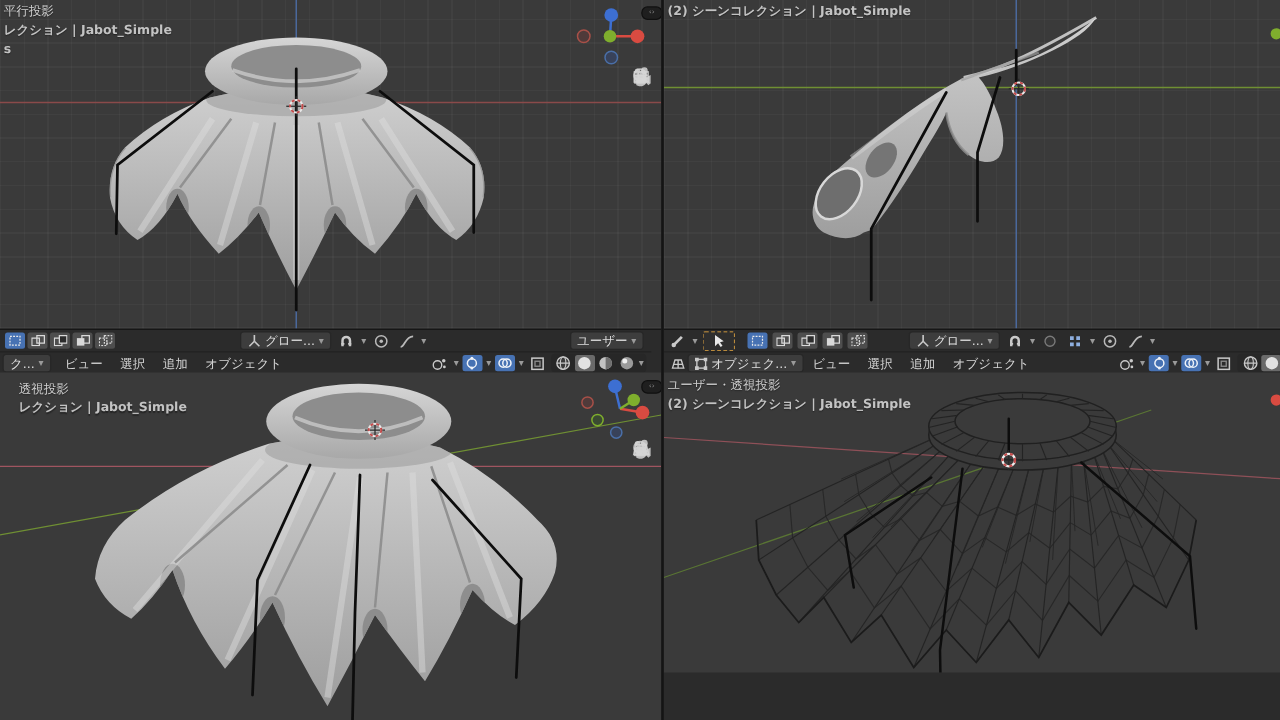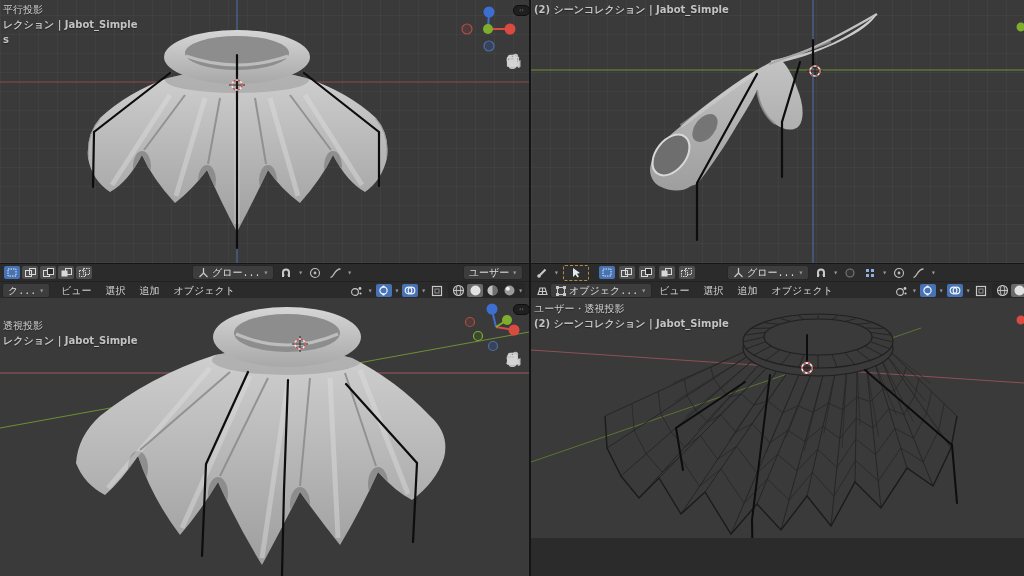--- a/index.html
+++ b/index.html
@@ -9,21 +9,21 @@
   .vp{position:absolute;overflow:hidden;background:#3a3a3a;}
   .vp.ortho{background-color:#3a3a3a;background-image:
     repeating-linear-gradient(0deg, rgba(255,255,255,0.030) 0 1px, transparent 1px 19px),
     repeating-linear-gradient(90deg, rgba(255,255,255,0.030) 0 1px, transparent 1px 19px);}
   .vp svg{position:absolute;left:0;top:0;}
   .vplabel{position:absolute;left:3px;line-height:15px;white-space:nowrap;
            color:#d0d0d0;text-shadow:0 1px 1px rgba(0,0,0,.4);pointer-events:none;}
   .vplabel .l2,.vplabel .l3{color:#c3c3c3;font-weight:bold;}
   .divider-v{position:absolute;left:529px;top:0;width:2px;height:576px;background:#141414;}
   .strip{position:absolute;height:35px;background:#2b2b2b;border-top:1px solid #161616;border-bottom:1px solid #161616;}
-  .strip .row1,.strip .row2{position:absolute;left:0;right:0;height:17px;font-family:Liberation Mono, monospace;}
+  .strip .row1,.strip .row2{position:absolute;left:0;right:8px;height:17px;}
   .strip .row1{top:0;border-bottom:1px solid #222;}
   .strip .row2{top:18px;}
   .cluster{position:absolute;top:1px;display:flex;align-items:center;gap:2px;height:15px;}
   .mode-ic{width:16px;height:13px;border-radius:2px;background:#4e4e4e;display:flex;align-items:center;justify-content:center;}
   .mode-ic.active{background:#4772b3;}
   .pill{display:flex;align-items:center;gap:3px;background:#3d3d3d;border:1px solid #272727;
         border-radius:3px;height:13px;padding:0 5px;color:#dedede;}
   .menuitem{padding:0 7px;color:#d6d6d6;}
   .arrow{font-size:8px;color:#9a9a9a;line-height:1;}
   .shadegroup{display:flex;align-items:center;background:#272727;border-radius:3px;padding:1px 2px;gap:1px;}
@@ -531,21 +531,21 @@
         <line x1="496" y1="29" x2="514" y2="32" stroke="#d94b41" stroke-width="2"></line>
         <line x1="496" y1="29" x2="507" y2="22" stroke="#7fae2d" stroke-width="2"></line>
         <circle cx="470" cy="24" r="4.5" fill="#503a3a" stroke="#a85048" stroke-width="1.2"></circle>
         <circle cx="478" cy="38" r="4.5" fill="#3a4a32" stroke="#7fae2d" stroke-width="1.2"></circle>
         <circle cx="493" cy="48" r="4.5" fill="#38425a" stroke="#4a6fa8" stroke-width="1.2"></circle>
         <circle cx="492" cy="11" r="5.5" fill="#3d6fd2"></circle>
         <circle cx="507" cy="22" r="5" fill="#7fae2d"></circle>
         <circle cx="514" cy="32" r="5.5" fill="#d94b41"></circle>
       </g>
     </svg>
-    <div class="vplabel" style="top:20px;">
+    <div class="vplabel" style="top:6px;margin-left:12px;">
       <div class="l1">透視投影</div>
       <div class="l2">レクション | Jabot_Simple</div>
     </div>
     <div class="navcol" style="left:504px;top:52px;">
       <div class="navico">
           <svg width="18" height="18">
             <circle cx="8" cy="8" r="4.6" fill="none" stroke="#d6d6d6" stroke-width="1.7"></circle>
             <line x1="11.6" y1="11.6" x2="15.5" y2="15.5" stroke="#d6d6d6" stroke-width="2"></line>
           </svg>
         </div>

